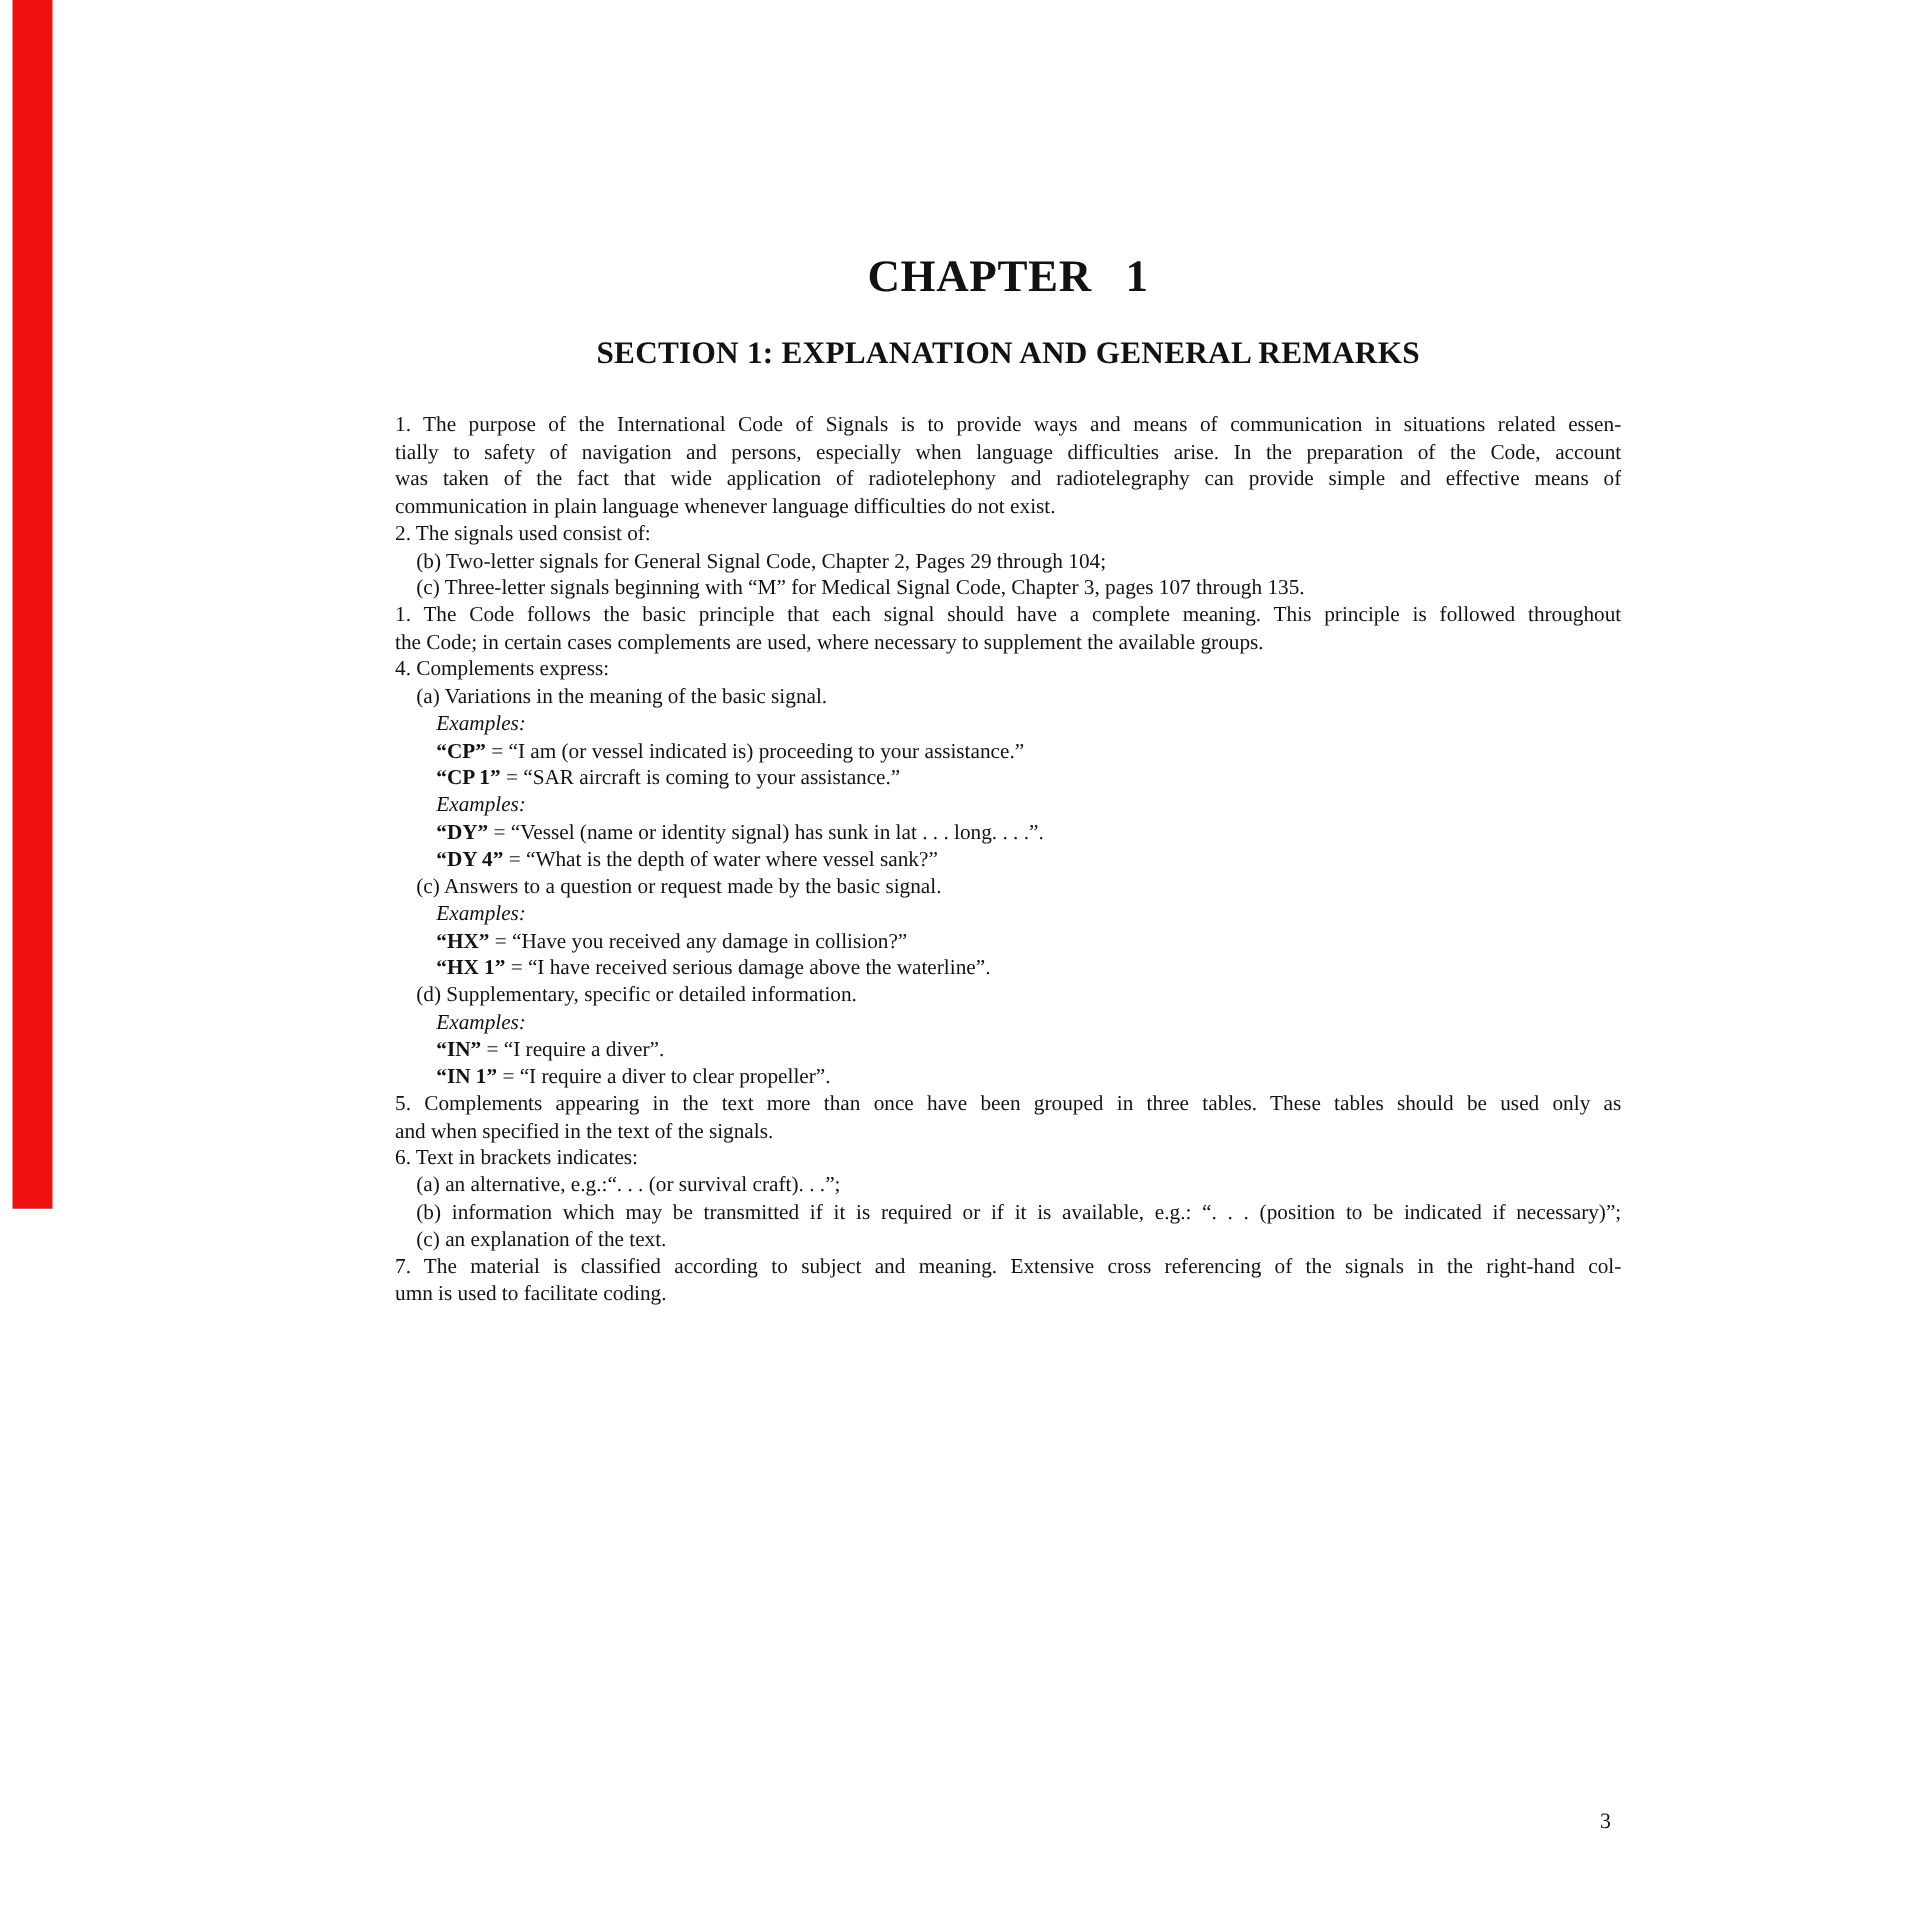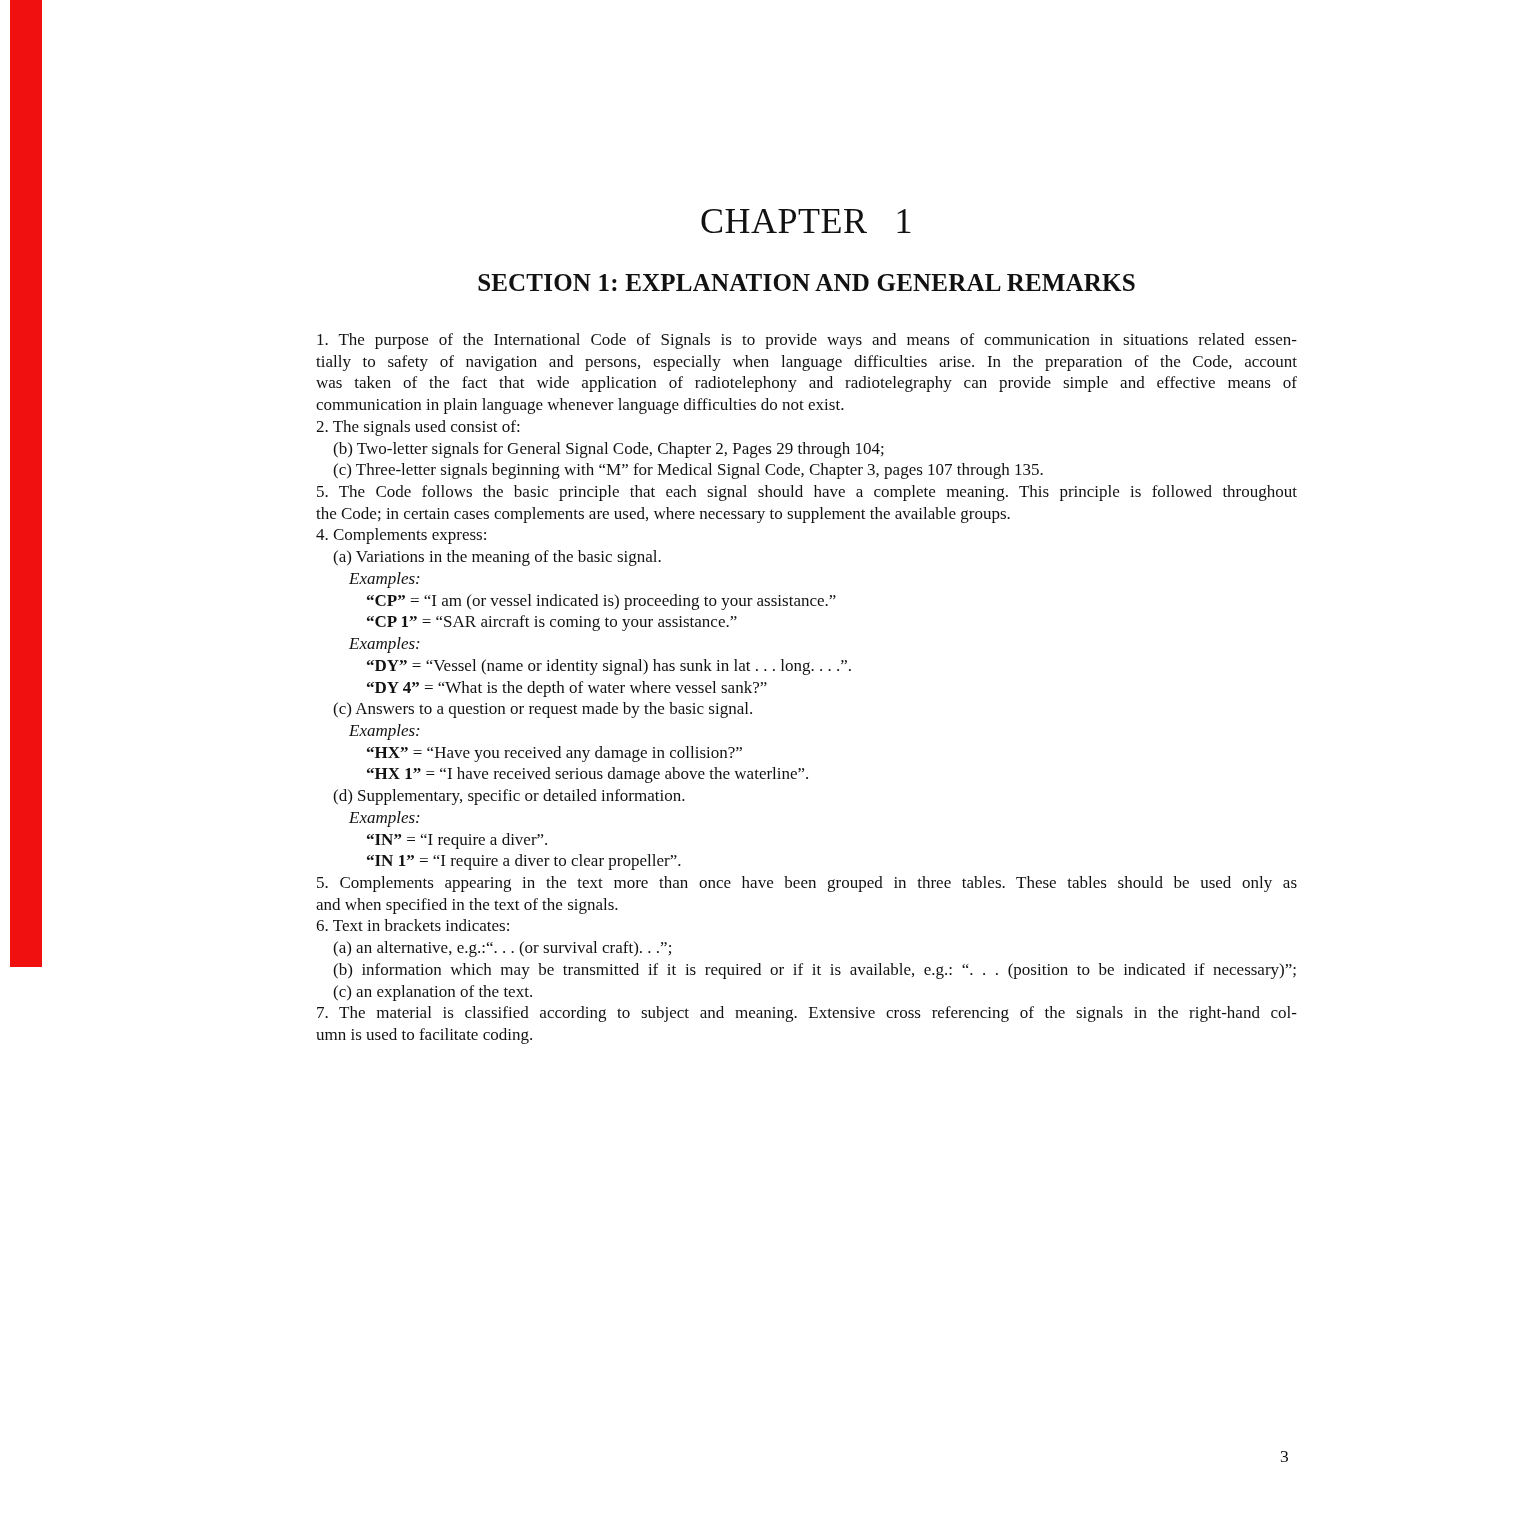--- a/index.html
+++ b/index.html
@@ -24,21 +24,21 @@
     top: 0;
     width: 32px;
     height: 967px;
   }
   .chapter-title {
     position: absolute;
     left: 316px;
     top: 201px;
     width: 981px;
     text-align: center;
-    font-weight: normal;
+    font-weight: bold;
     font-size: 36px;
     line-height: 40px;
     white-space: pre;
     word-spacing: 4px;
     letter-spacing: 0.5px;
   }
   .section-title {
     position: absolute;
     left: 316px;
     top: 266px;
@@ -61,21 +61,21 @@
     height: 21.72px;
     overflow: hidden;
   }
   .ind1 { padding-left: 17px; }
   .ind2 { padding-left: 33px; }
   .just {
     text-align: justify;
     text-align-last: justify;
   }
   .it { font-style: italic; }
-  .bd { font-weight: bold; margin-left: 17px; }
+  .bd { font-weight: bold; }
   .page-number {
     position: absolute;
     left: 1280px;
     top: 1446px;
     font-size: 17.5px;
   }
 </style>
 </head>
 <body>
 
@@ -84,21 +84,21 @@
   <div class="chapter-title">CHAPTER  1</div>
   <div class="section-title">SECTION 1: EXPLANATION AND GENERAL REMARKS</div>
   <div class="body-text" id="body-text">
       <div class="line just"><span>1. The purpose of the International Code of Signals is to provide ways and means of communication in situations related essen-</span></div>
       <div class="line just"><span>tially to safety of navigation and persons, especially when language difficulties arise. In the preparation of the Code, account</span></div>
       <div class="line just"><span>was taken of the fact that wide application of radiotelephony and radiotelegraphy can provide simple and effective means of</span></div>
       <div class="line"><span>communication in plain language whenever language difficulties do not exist.</span></div>
       <div class="line"><span>2. The signals used consist of:</span></div>
       <div class="line ind1"><span>(b) Two-letter signals for General Signal Code, Chapter 2, Pages 29 through 104;</span></div>
       <div class="line ind1"><span>(c) Three-letter signals beginning with “M” for Medical Signal Code, Chapter 3, pages 107 through 135.</span></div>
-      <div class="line just"><span>5. The Code follows the basic principle that each signal should have a complete meaning. This principle is followed throughout</span></div>
+      <div class="line just"><span>1. The Code follows the basic principle that each signal should have a complete meaning. This principle is followed throughout</span></div>
       <div class="line"><span>the Code; in certain cases complements are used, where necessary to supplement the available groups.</span></div>
       <div class="line"><span>4. Complements express:</span></div>
       <div class="line ind1"><span>(a) Variations in the meaning of the basic signal.</span></div>
       <div class="line ind2 it"><span>Examples:</span></div>
       <div class="line ind2"><span class="bd">“CP”</span><span> = “I am (or vessel indicated is) proceeding to your assistance.”</span></div>
       <div class="line ind2"><span class="bd">“CP 1”</span><span> = “SAR aircraft is coming to your assistance.”</span></div>
       <div class="line ind2 it"><span>Examples:</span></div>
       <div class="line ind2"><span class="bd">“DY”</span><span> = “Vessel (name or identity signal) has sunk in lat . . . long. . . .”.</span></div>
       <div class="line ind2"><span class="bd">“DY 4”</span><span> = “What is the depth of water where vessel sank?”</span></div>
       <div class="line ind1"><span>(c) Answers to a question or request made by the basic signal.</span></div>

